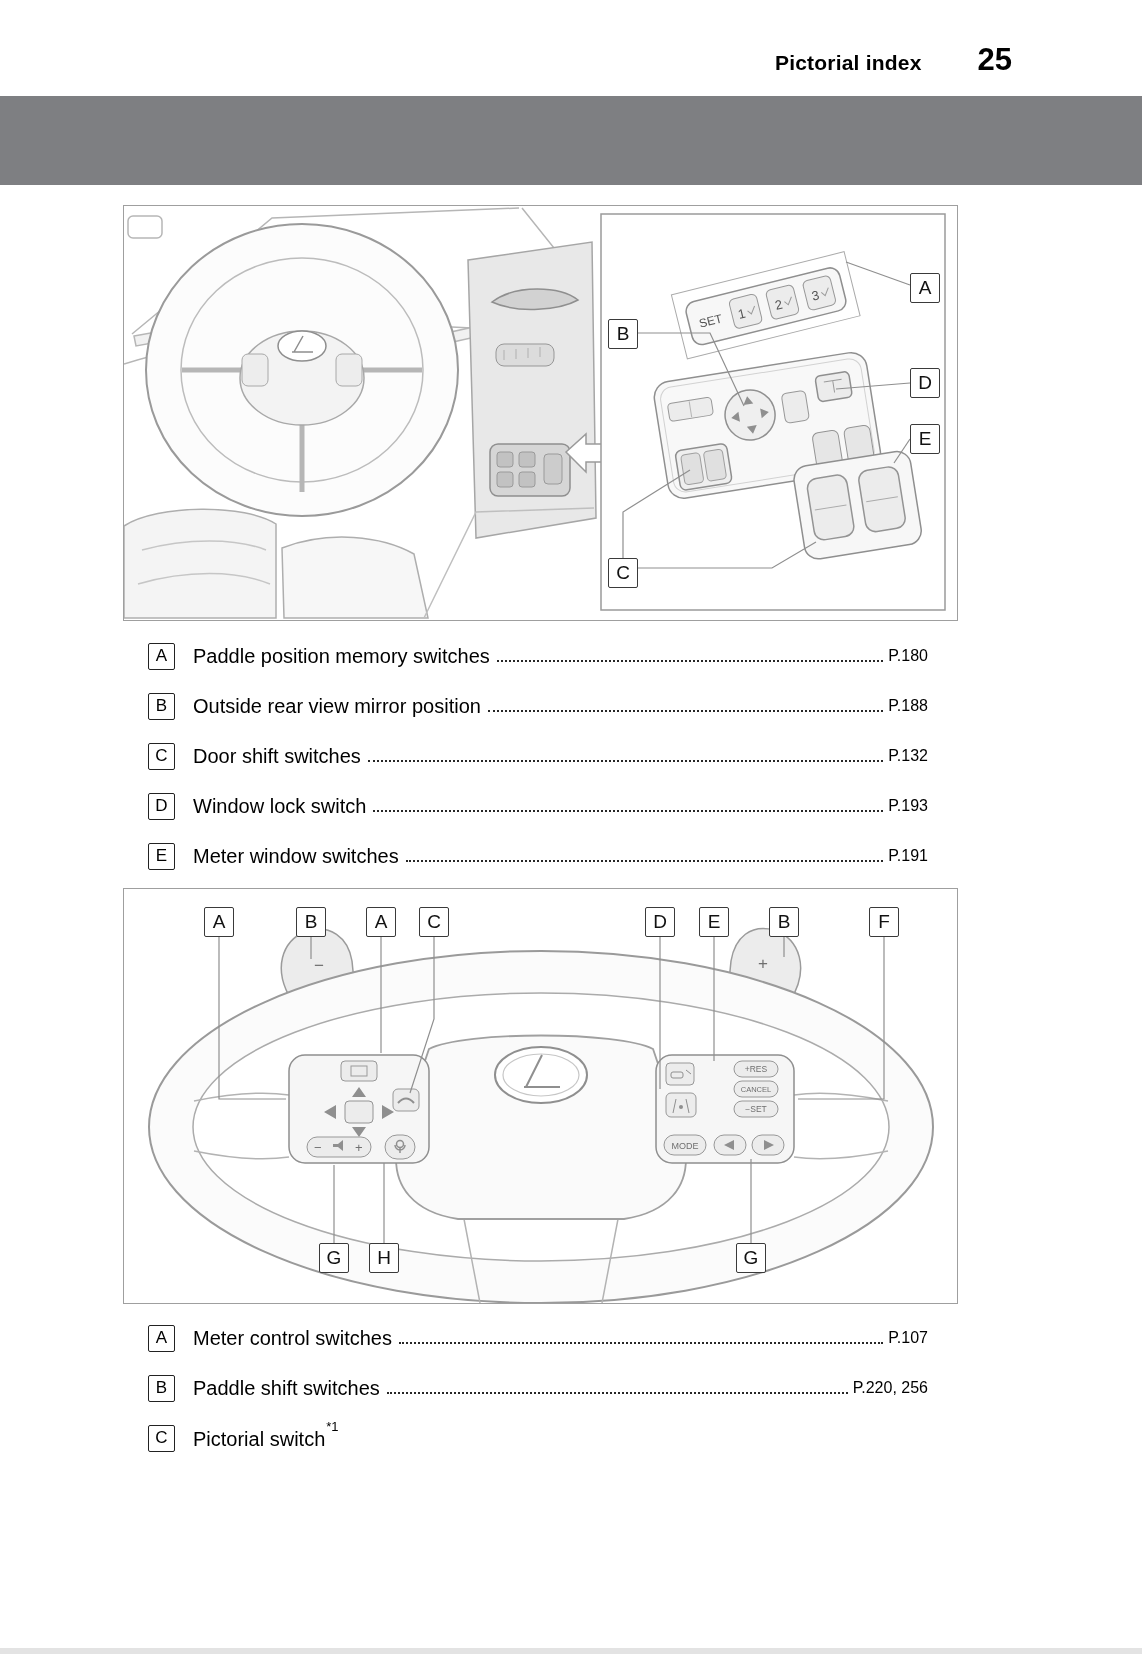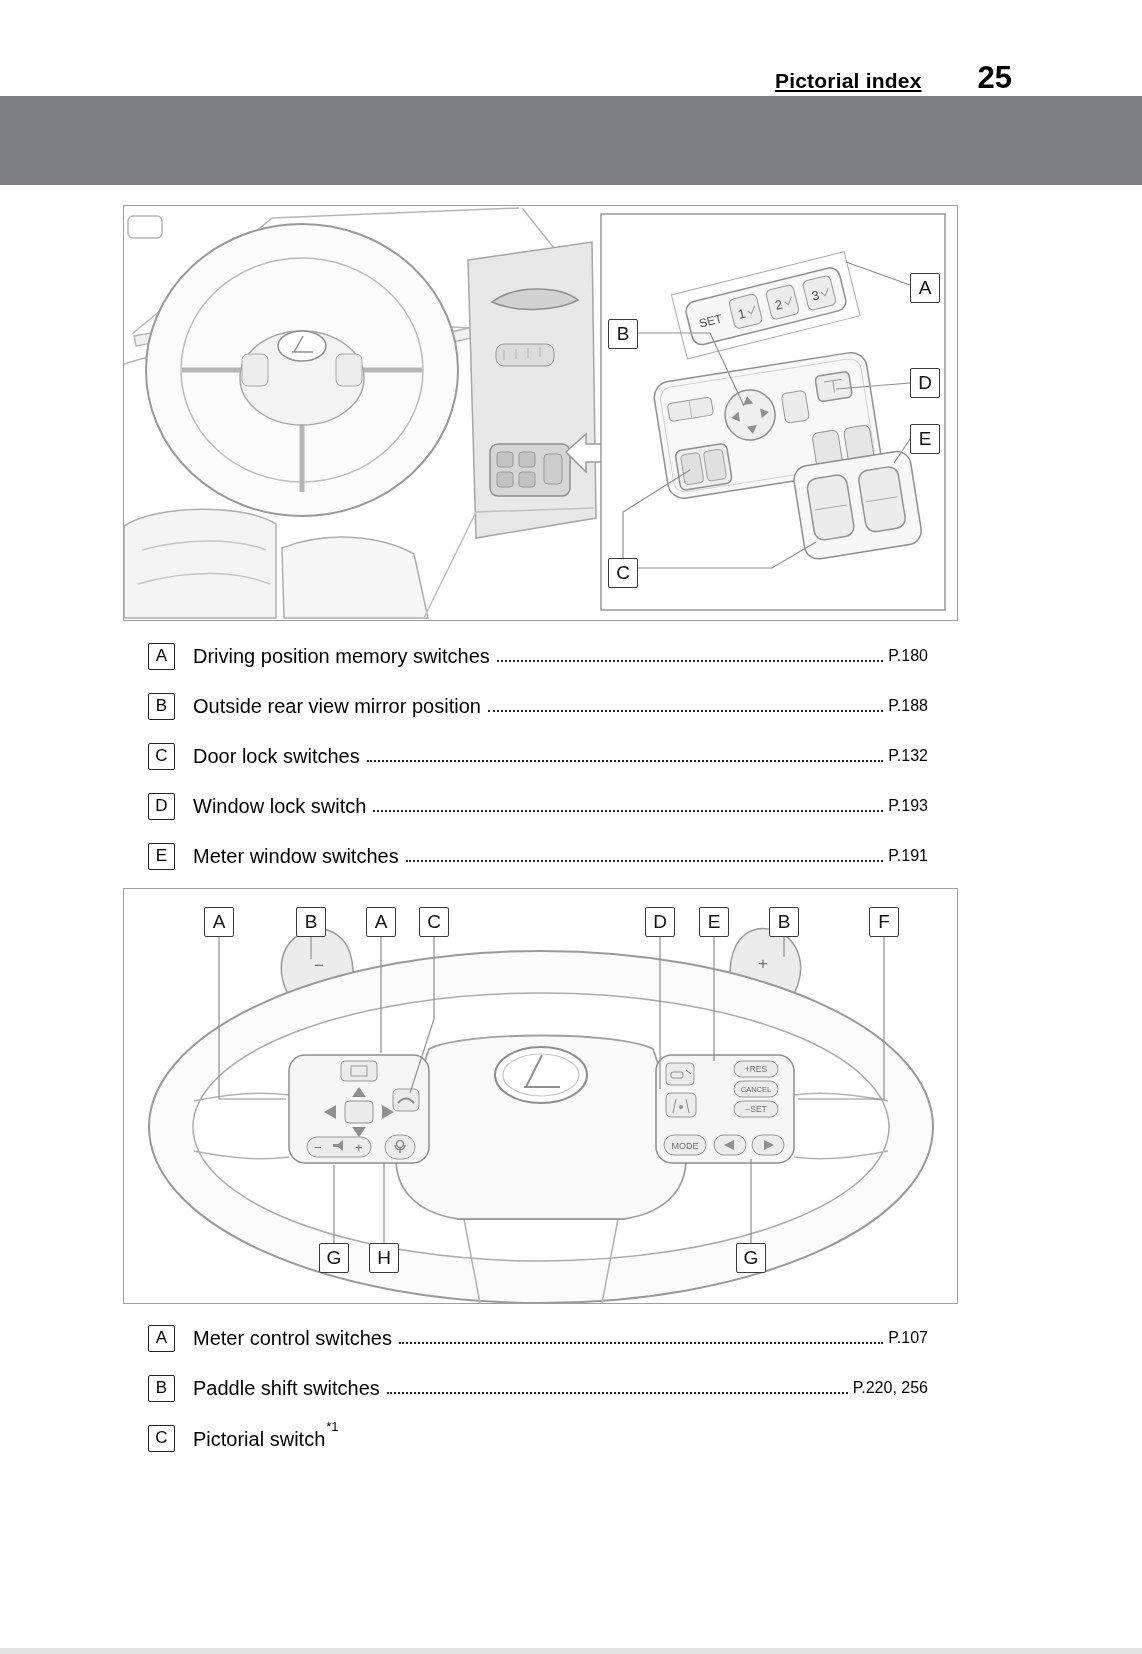--- a/index.html
+++ b/index.html
@@ -1,22 +1,22 @@
 <!DOCTYPE html>
 <html><head>
 <meta charset="utf-8">
 <style>
   * { margin:0; padding:0; box-sizing:border-box; }
   html,body { background:#ffffff; }
   .page { position:relative; width:1142px; height:1654px; background:#fff;
           font-family:"Liberation Sans", sans-serif; color:#000; overflow:hidden; }
 
   .hdr { position:absolute; top:42px; right:130px; display:flex; align-items:baseline; gap:56px; }
-  .hdr-title { font-size:21px; font-weight:bold; letter-spacing:.2px;text-decoration:underline; }
-  .hdr-num { font-size:31px; font-weight:bold;margin-top:18px; }
+  .hdr-title { font-size:21px; font-weight:bold; letter-spacing:.2px; }
+  .hdr-num { font-size:31px; font-weight:bold; }
 
   .banner { position:absolute; left:0; top:96px; width:1142px; height:89px; background:#7e7f82; }
   .page-edge { position:absolute; left:0; bottom:0; width:1142px; height:6px; background:#e3e3e3; }
 
   .fig { position:absolute; left:123px; width:835px; height:416px; border:1px solid #9f9f9f; background:#fff; }
   #fig1 { top:205px; } #fig2 { top:888px; }
   .fig svg { display:block; font-family:"Liberation Sans", sans-serif; }
 
   .callout { position:absolute; width:30px; height:30px; background:#fff; border:1.3px solid #3a3a3a;
              border-radius:2px; display:flex; align-items:center; justify-content:center;
@@ -158,33 +158,33 @@
         <span>E</span>
       </div>
     <div class="callout" style="left:484px; top:352px;">
         <span>C</span>
       </div>
   </figure>
 
   <div class="legend" id="legend1">
     <div class="legend-row">
       <span class="key-box">A</span>
-      <span class="lbl">Driving position memory switches</span>
+      <span class="lbl">Paddle position memory switches</span>
       <span class="leader"></span>
       <span class="pref">P.180</span>
     </div>
     <div class="legend-row">
       <span class="key-box">B</span>
       <span class="lbl">Outside rear view mirror position</span>
       <span class="leader"></span>
       <span class="pref">P.188</span>
     </div>
     <div class="legend-row">
       <span class="key-box">C</span>
-      <span class="lbl">Door lock switches</span>
+      <span class="lbl">Door shift switches</span>
       <span class="leader"></span>
       <span class="pref">P.132</span>
     </div>
     <div class="legend-row">
       <span class="key-box">D</span>
       <span class="lbl">Window lock switch</span>
       <span class="leader"></span>
       <span class="pref">P.193</span>
     </div>
     <div class="legend-row">

